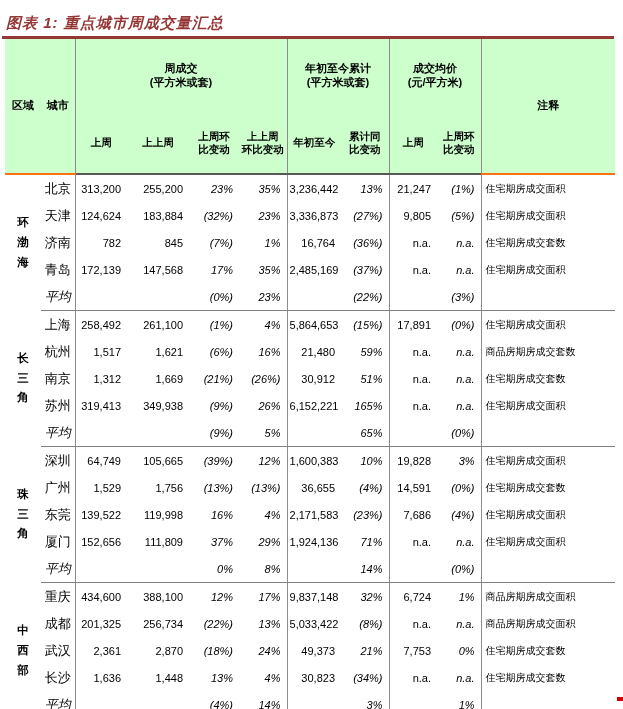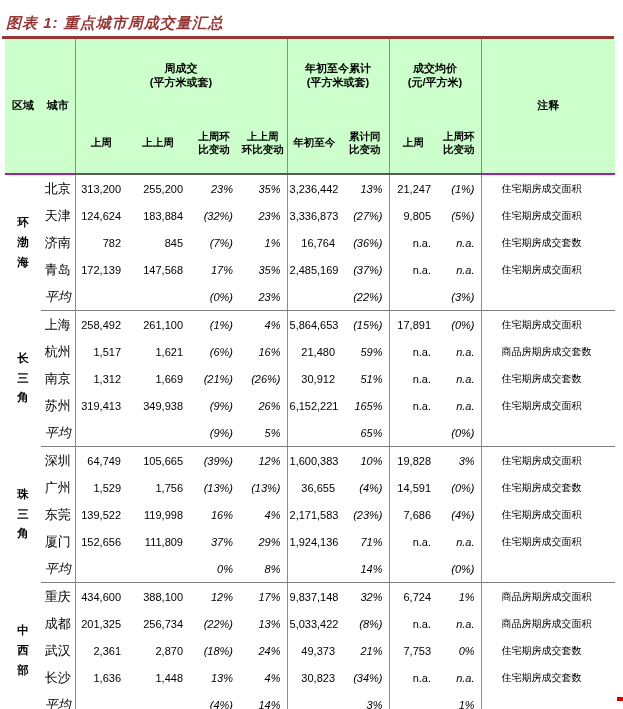--- a/index.html
+++ b/index.html
@@ -18,27 +18,27 @@
     border-collapse:collapse;table-layout:fixed;
     margin:0 0 0 5px;width:610px;font-size:11px;color:#000;
   }
   thead th{
     background:#ccffcc;font-weight:bold;vertical-align:middle;
     white-space:pre-line;padding:12px 1px;line-height:1.25;
   }
   thead tr.h1 th{font-size:11px;height:50px;}
   thead tr.h2 th{font-size:10.5px;height:36px;}
   thead tr.h2 th{border-bottom:2px solid #595959;}
-  th.rs{border-bottom:2px solid #a21caf;margin-top:28px;}
+  th.rs{border-bottom:2px solid #f97316;margin-top:28px;}
   .div-r{border-right:1px solid #8c8c8c;}
   tbody td{height:25px;padding:1px 2px;vertical-align:middle;}
   td.num{text-align:right;padding-right:6px;font-size:11px;}
   td.pct{text-align:right;padding-right:6px;font-style:italic;font-size:11px;}
   td.city{text-align:center;font-size:13px;}
-  td.note{font-size:10px;padding-left:20px;white-space:nowrap;overflow:hidden;}
+  td.note{font-size:10px;padding-left:4px;white-space:nowrap;overflow:hidden;}
   td.region-cell{vertical-align:middle;margin-top:12px;}
   .region-label{
     width:15px;margin:0 auto;word-break:break-all;line-height:1.7;
     font-weight:bold;text-align:center;font-size:11.5px;
   }
   tr.avg td.city,tr.avg td.pct{font-weight:normal;}
   tr.avg td.city{font-style:italic;}
   td.sum-label{font-weight:bold;font-size:11px;padding-left:6px;margin-top:36px;}
   tr.sum td.pct{font-weight:bold;}
   .g-end td{border-bottom:1px solid #7f7f7f;}

